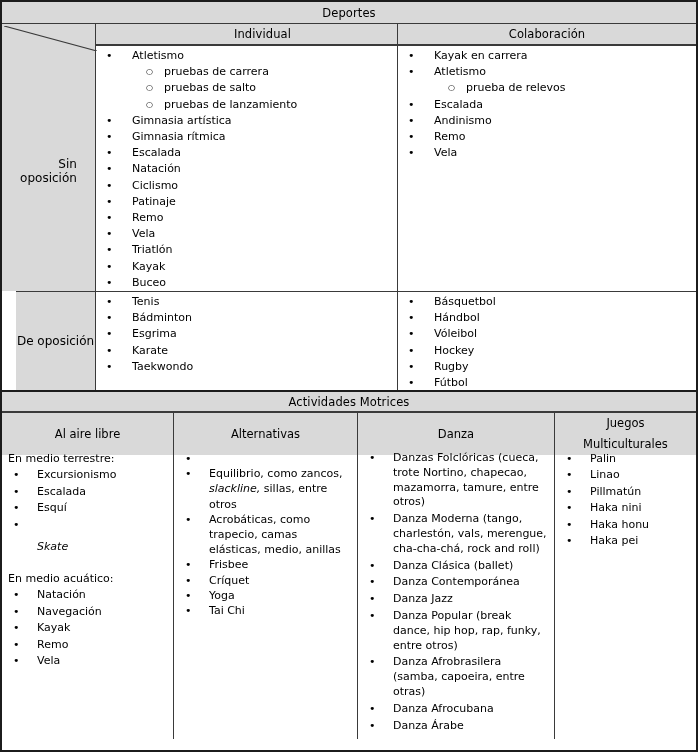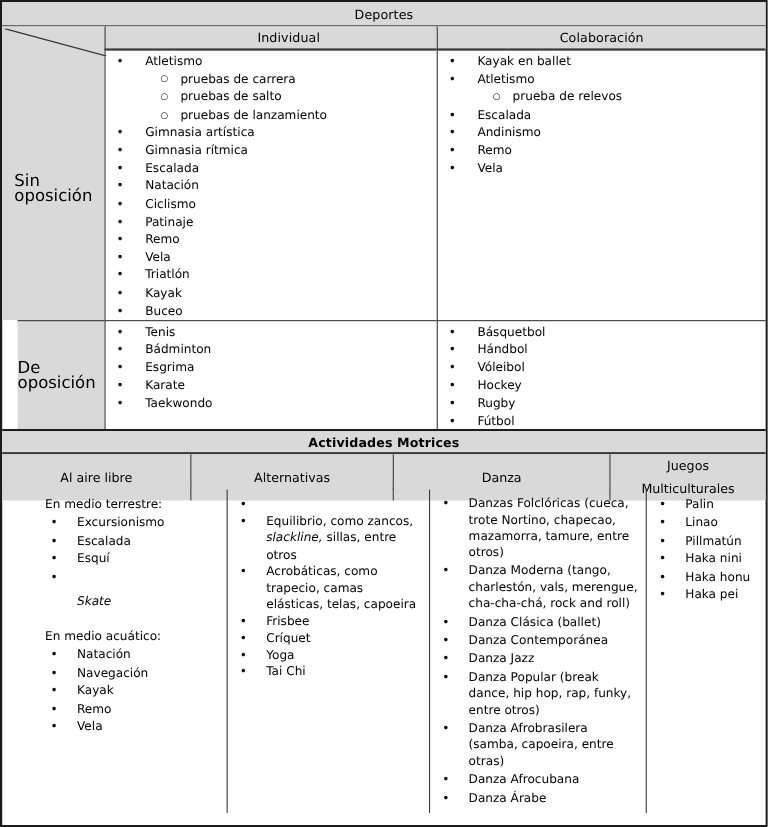--- a/index.html
+++ b/index.html
@@ -29,41 +29,41 @@
   .s1-grid{
     display:grid;grid-template-columns:93px 302px 1fr;
     grid-template-rows:22px 245px 99px;
     border-bottom:2px solid var(--outer);box-sizing:border-box;
   }
   .corner{
     grid-column:1;grid-row:1 / 3;background:var(--gray);
     display:flex;align-items:center;justify-content:center;
     padding-top:26px;box-sizing:border-box;
   }
-  .rowhdr{white-space:pre-line;text-align:left;line-height:14px;font-size:15px;}
+  .rowhdr{white-space:pre-line;text-align:right;line-height:14px;font-size:12px;}
   .h-cell{box-sizing:border-box;border-left:1px solid var(--line);border-bottom:2px solid var(--line);}
   .rh-de{
     grid-column:1;grid-row:3;background:var(--gray);
     border-top:1px solid var(--line);box-sizing:border-box;
     display:flex;align-items:center;justify-content:center;margin-left:14px;
   }
   .body-cell{box-sizing:border-box;border-left:1px solid var(--line);overflow:hidden;}
   .row3{border-top:1px solid var(--line);}
   
-  .s2-title{height:21px;border-bottom:2px solid var(--line);box-sizing:border-box;font-weight:bold;}
+  .s2-title{height:21px;border-bottom:2px solid var(--line);box-sizing:border-box;}
   .s2-hdr{
     display:grid;grid-template-columns:171px 184px 197px 1fr;
     height:32px;border-bottom:2px solid var(--line);box-sizing:border-box;
   }
   .s2-hdr > div{box-sizing:border-box;display:flex;align-items:center;justify-content:center;background:var(--gray);font-size:11.5px;}
   .s2-hdr > div + div{border-left:1px solid var(--line);}
   .multiline{white-space:pre-line;text-align:center;line-height:21px;}
   .s2-body{
     display:grid;grid-template-columns:171px 184px 197px 1fr;
-    height:294px;box-sizing:border-box;padding-left:33px;
+    height:294px;box-sizing:border-box;
   }
   .s2-body > div{box-sizing:border-box;overflow:hidden;}
   .s2-body > div + div{border-left:1px solid var(--line);}
   
   .list{padding:2px 4px 0 10px;}
   .li{display:flex;align-items:flex-start;line-height:16.2px;}
   .mk{flex:none;width:26px;}
   .mk.circ{font-size:8px;line-height:inherit;padding-left:2px;box-sizing:border-box;}
   .lv2{margin-left:38px;}
   .lv2 .mk{width:20px;}
@@ -154,21 +154,21 @@
           <div class="li">
             <span class="mk">•</span>
             <span class="tx">Buceo</span>
           </div>
         </div>
     </div>
     <div class="body-cell" style="grid-column:3;grid-row:2;">
       <div class="list">
           <div class="li">
             <span class="mk">•</span>
-            <span class="tx">Kayak en ballet</span>
+            <span class="tx">Kayak en carrera</span>
           </div>
           <div class="li">
             <span class="mk">•</span>
             <span class="tx">Atletismo</span>
           </div>
           <div class="li lv2">
             <span class="mk circ">○</span>
             <span class="tx">prueba de relevos</span>
           </div>
           <div class="li">
@@ -309,21 +309,21 @@
       <div class="s2-list wrap-tight">
           <div class="li">
             <span class="mk">•</span>
           </div>
           <div class="li">
             <span class="mk">•</span>
             <span class="tx"><span>Equilibrio, como zancos, </span><span class="it">slackline,</span><span> sillas, entre otros</span></span>
           </div>
           <div class="li">
             <span class="mk">•</span>
-            <span class="tx">Acrobáticas, como trapecio, camas elásticas, telas, capoeira</span>
+            <span class="tx">Acrobáticas, como trapecio, camas elásticas, medio, anillas</span>
           </div>
           <div class="li">
             <span class="mk">•</span>
             <span class="tx">Frisbee</span>
           </div>
           <div class="li">
             <span class="mk">•</span>
             <span class="tx">Críquet</span>
           </div>
           <div class="li">

